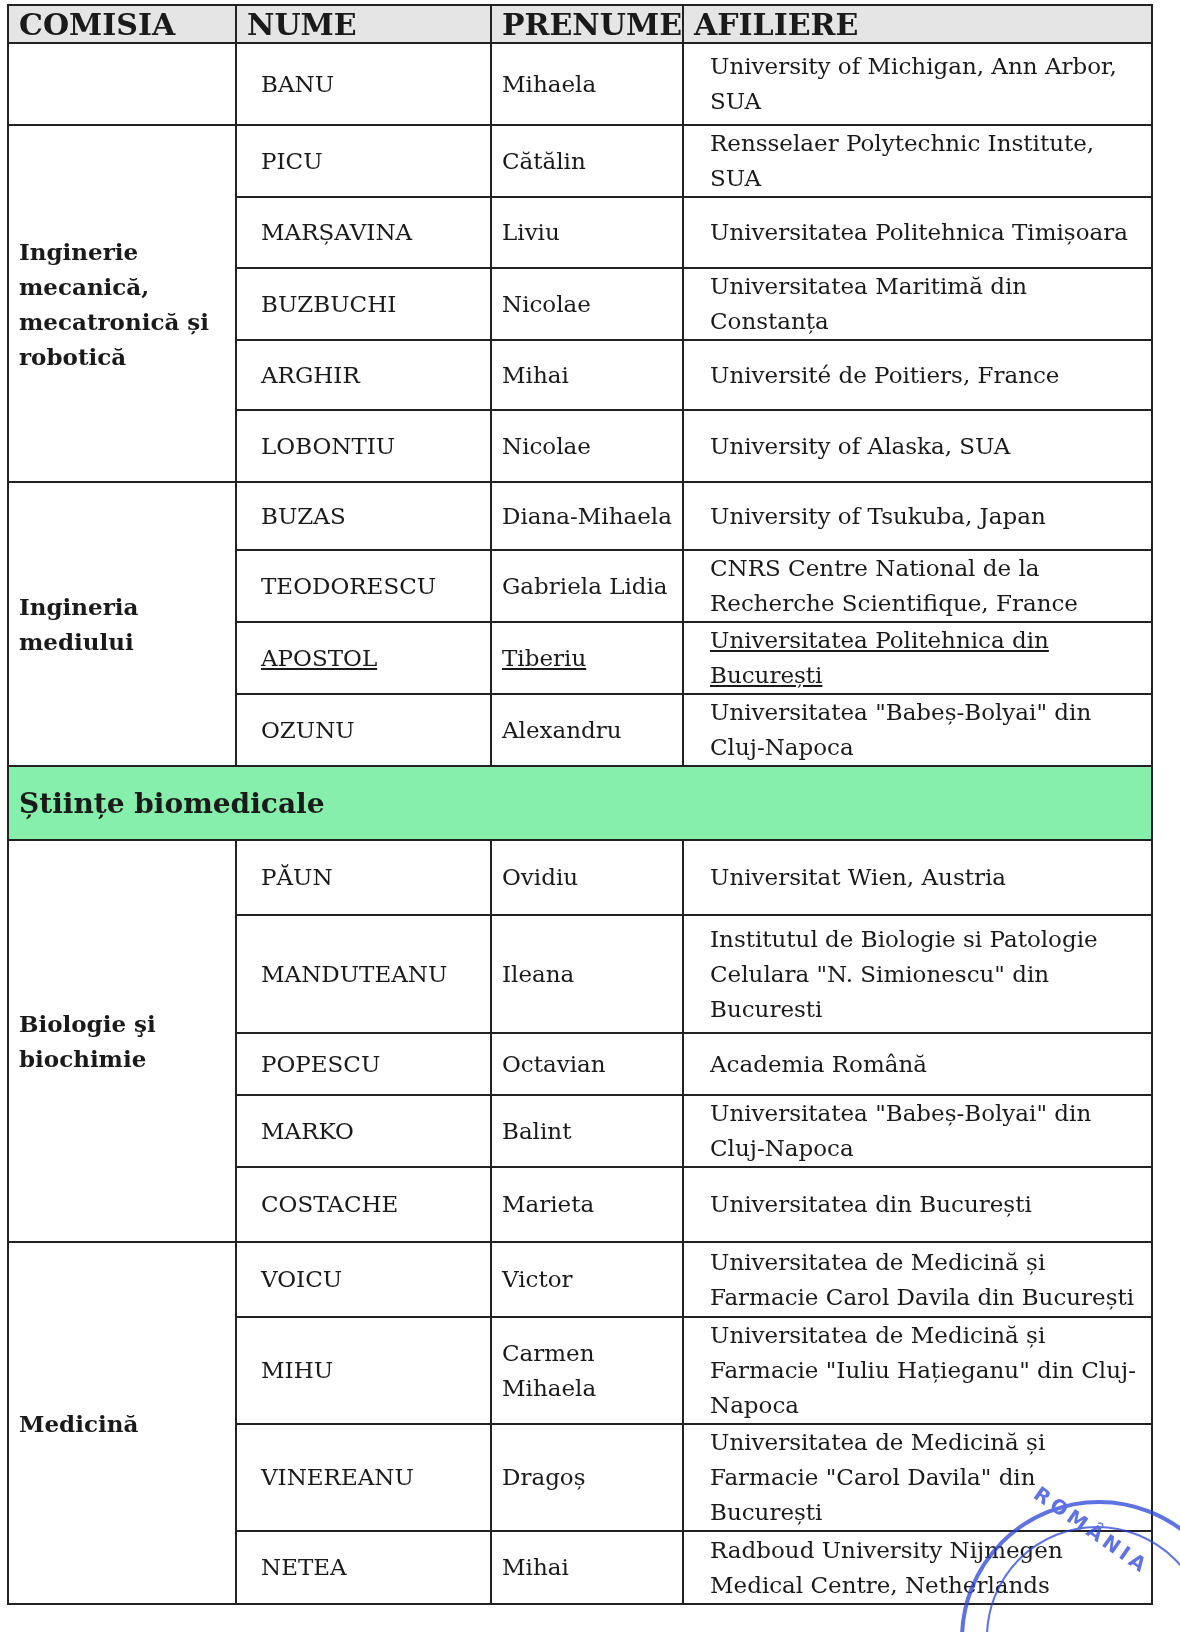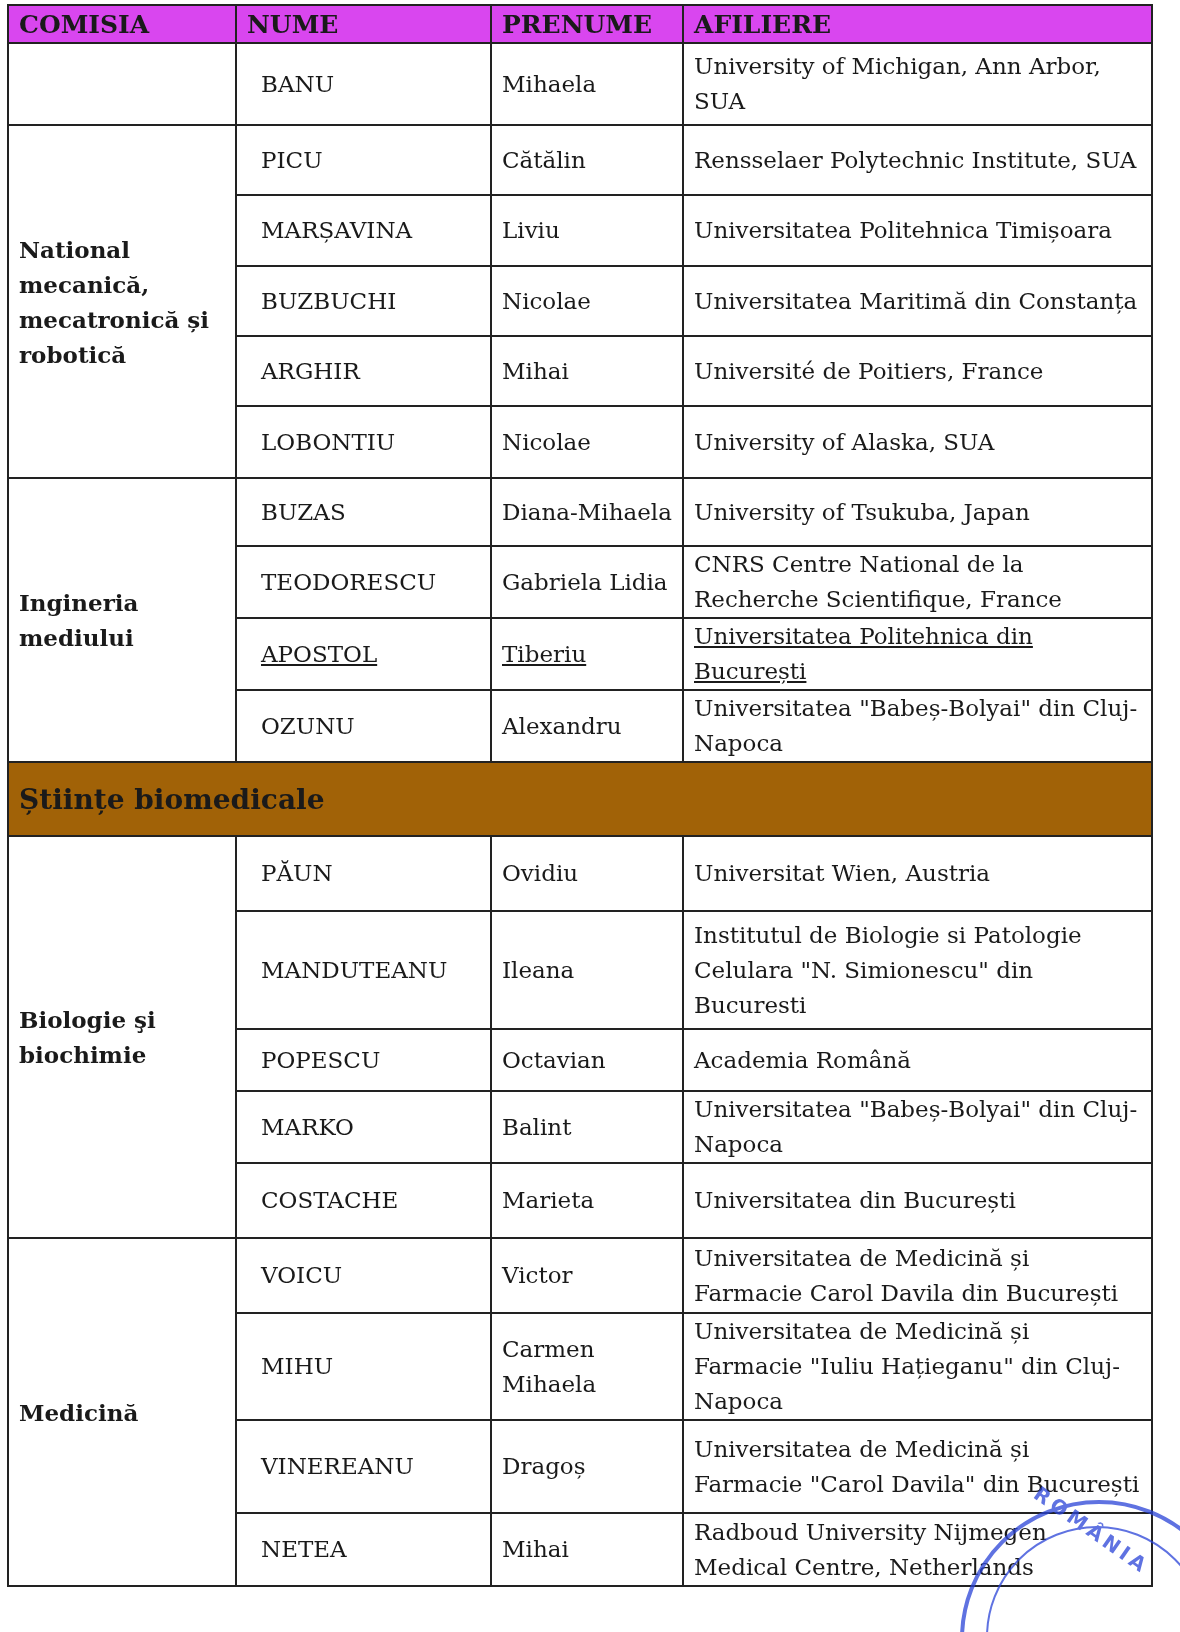--- a/index.html
+++ b/index.html
@@ -4,26 +4,26 @@
 <style>
   html, body { margin: 0; padding: 0; }
   body {
     width: 1180px; height: 1632px; background: #ffffff; position: relative; overflow: hidden;
     font-family: "DejaVu Serif", "Liberation Serif", serif; color: #1a1a1a;
   }
   #doc { position: absolute; left: 7px; top: 4px; width: 1144px; }
   table { border-collapse: collapse; width: 1144px; table-layout: fixed; }
   col.c1 { width: 228px; } col.c2 { width: 255px; } col.c3 { width: 192px; } col.c4 { width: 469px; }
   td, th { border: 2px solid #222; padding: 0 10px; vertical-align: middle; font-size: 23px; line-height: 35px; font-weight: normal; text-align: left; }
-  th { font-weight: bold; font-size: 25px; height: 34px; line-height: 30px; background: #d946ef; vertical-align: bottom; padding-bottom: 2px; }
+  th { font-weight: bold; font-size: 30px; height: 34px; line-height: 30px; background: #e5e5e5; vertical-align: bottom; padding-bottom: 2px; }
   td.comisia { font-weight: bold; font-size: 23px; line-height: 35px; padding-left: 10px; }
   td.nume { padding-left: 24px; }
   td.pren { padding-left: 10px; }
-  td.afil { padding-left: 10px; }
-  tr.section td { font-weight: bold; font-size: 28px; height: 72px; background: #a16207; padding-left: 10px; }
+  td.afil { padding-left: 26px; }
+  tr.section td { font-weight: bold; font-size: 28px; height: 72px; background: #86efac; padding-left: 10px; }
   .stamp { position: absolute; left: 960px; top: 1500px; width: 270px; height: 270px; border-radius: 50%; border: 4px solid #2a44d8; opacity: 0.75; pointer-events: none; }
   .stamp-inner { position: absolute; left: 22px; top: 22px; width: 218px; height: 218px; border-radius: 50%; border: 2px solid #2a44d8; }
   .stamp-text { position: absolute; left: 60px; top: 14px; color: #2a44d8; font-family: "DejaVu Sans", sans-serif; font-weight: bold; font-size: 20px; transform: rotate(35deg); letter-spacing: 4px; }
 </style>
 </head>
 <body>
 
 <div id="doc">
   <table>
     <colgroup>
@@ -41,21 +41,21 @@
       </tr>
     </thead>
     <tbody id="tbody">
         <tr style="height: 82px;">
           <td class="comisia" rowspan="1"></td>
           <td class="nume">BANU</td>
           <td class="pren">Mihaela</td>
           <td class="afil">University of Michigan, Ann Arbor, SUA</td>
         </tr>
         <tr style="height: 70px;">
-          <td class="comisia" rowspan="5">National mecanică, mecatronică și robotică</td>
+          <td class="comisia" rowspan="5">Inginerie mecanică, mecatronică și robotică</td>
           <td class="nume">PICU</td>
           <td class="pren">Cătălin</td>
           <td class="afil">Rensselaer Polytechnic Institute, SUA</td>
         </tr>
         <tr style="height: 71px;">
           <td class="nume">MARȘAVINA</td>
           <td class="pren">Liviu</td>
           <td class="afil">Universitatea Politehnica Timișoara</td>
         </tr>
         <tr style="height: 70px;">

